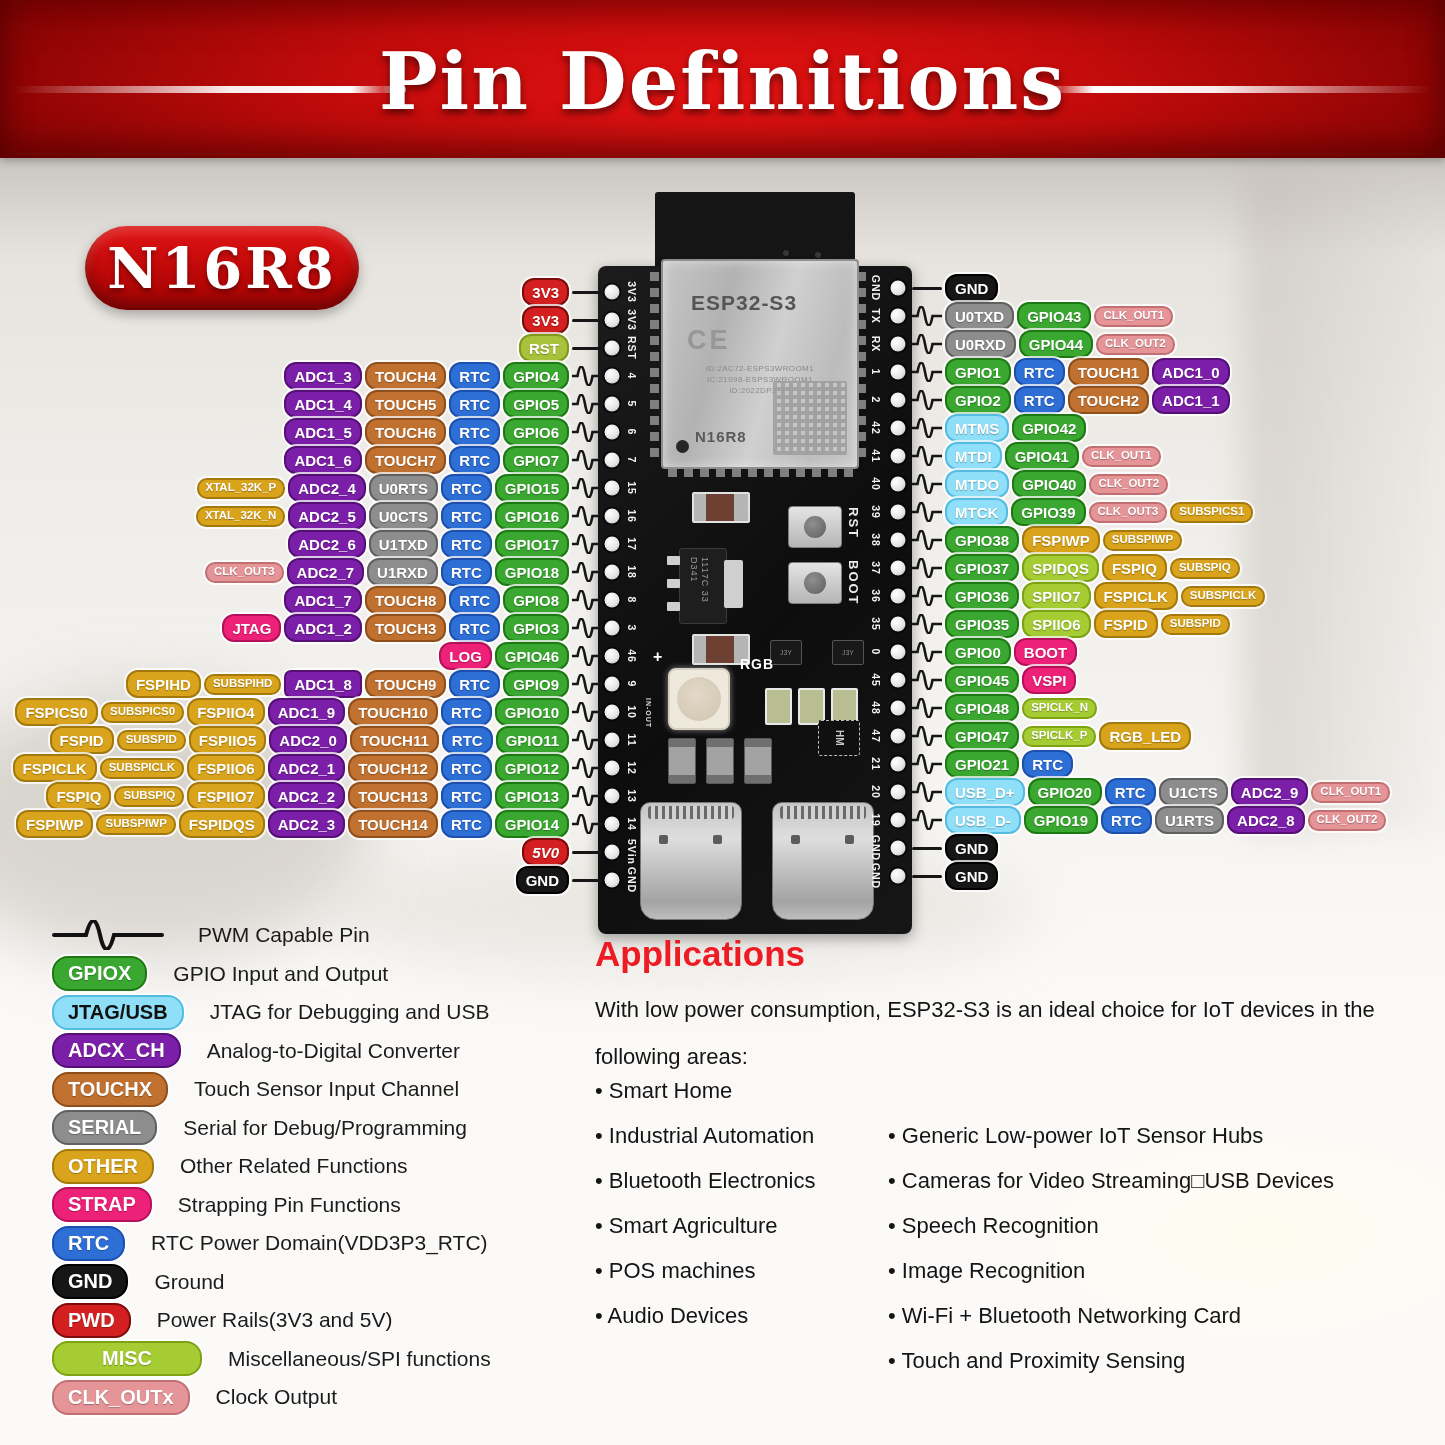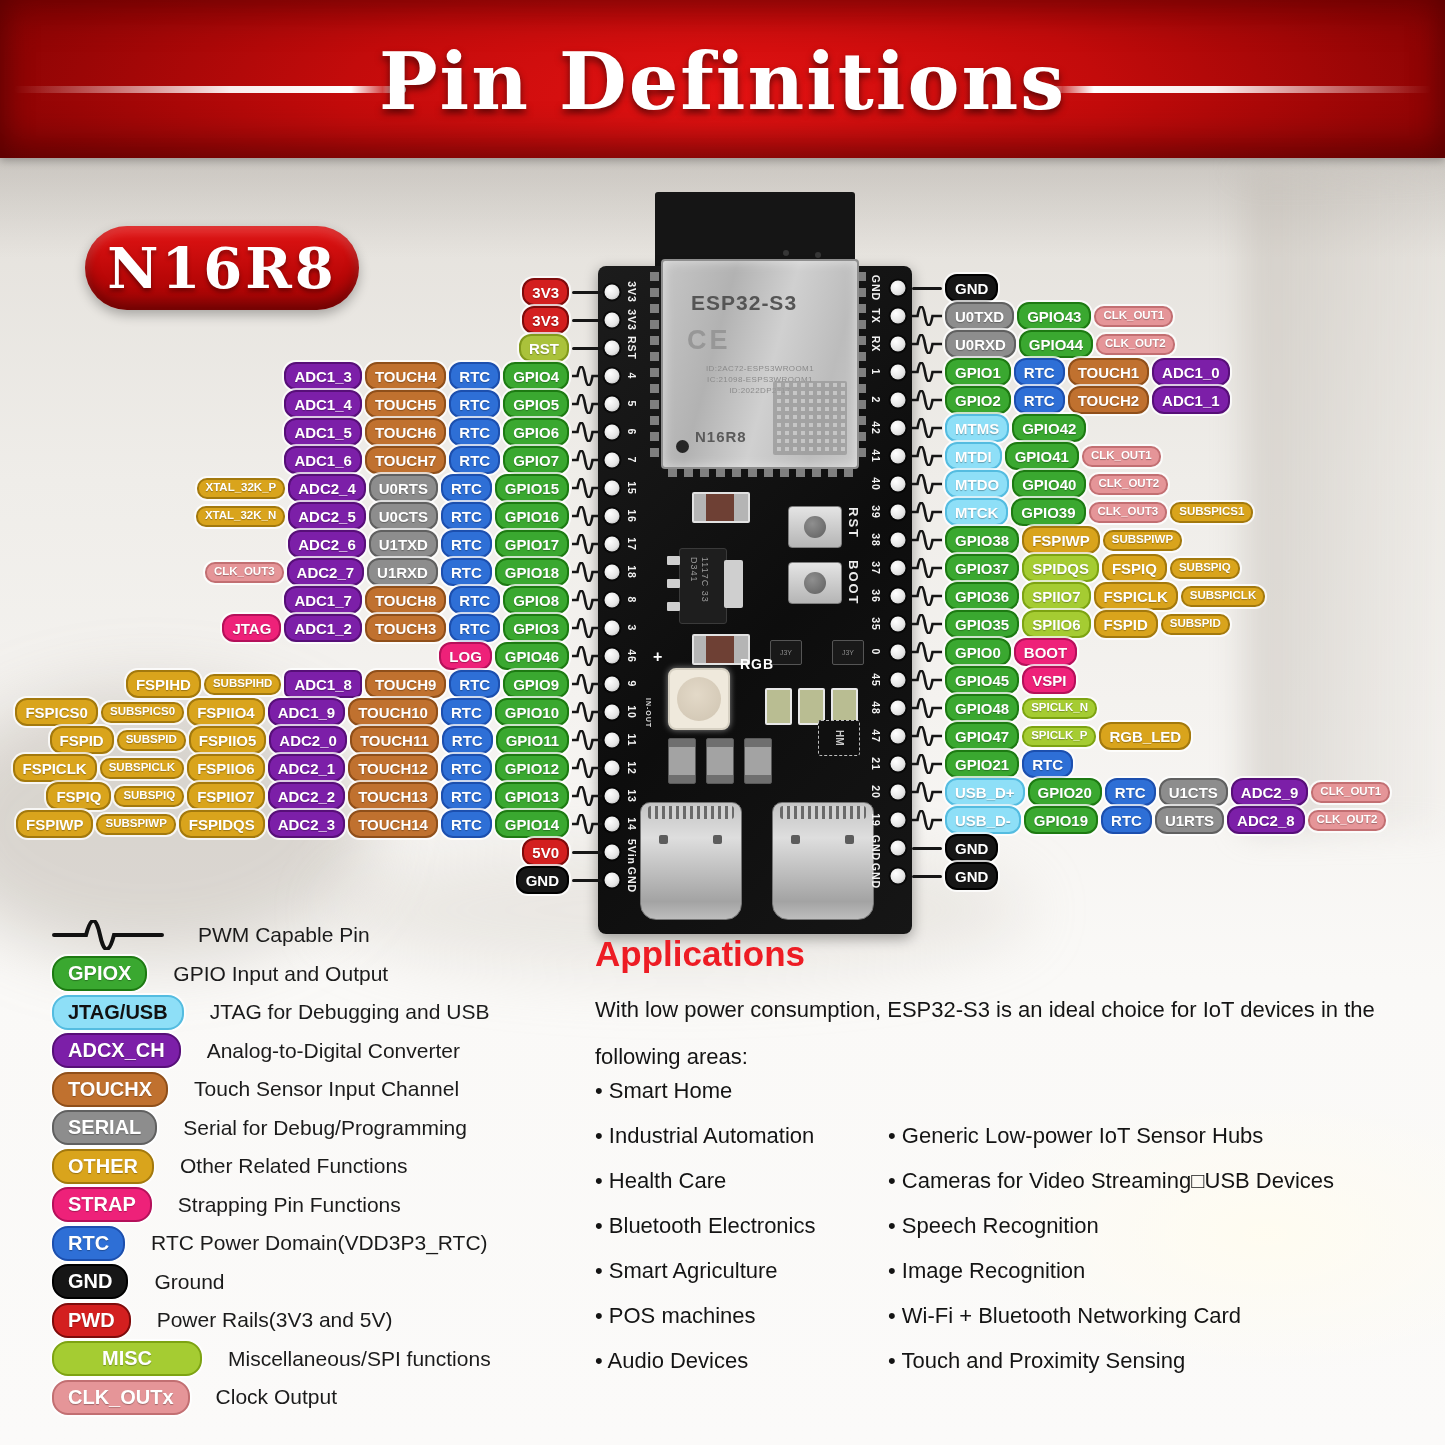--- a/index.html
+++ b/index.html
@@ -501,21 +501,21 @@
         <div class="badge" style="background: rgb(124, 31, 168); border-color: rgb(87, 15, 120);">ADC2_3</div>
         <div class="badge" style="background: rgb(192, 113, 47); border-color: rgb(143, 79, 26);">TOUCH14</div>
         <div class="badge" style="background: rgb(46, 111, 214); border-color: rgb(28, 79, 174);">RTC</div>
         <div class="badge" style="background: rgb(58, 168, 48); border-color: rgb(29, 122, 18);">GPIO14</div>
         <span class="conn">
           <svg width="30" height="20" viewBox="0 0 30 20">
             <path d="M0 10 h5.5 c2.2 -12.5 5.3 -12.5 7.5 0 c2.2 12.5 5.3 12.5 7.5 0 H30" fill="none" stroke="#161616" stroke-width="2.6" stroke-linecap="round"></path>
           </svg>
         </span>
       </div>
-      <div class="prow left" style="top: 839px;">
+      <div class="prow left" style="top: 839px; font-style: italic;">
         <div class="badge" style="background: rgb(211, 31, 31); border-color: rgb(126, 11, 11);">5V0</div>
         <span class="conn line"></span>
       </div>
       <div class="prow left" style="top: 867px;">
         <div class="badge" style="background: rgb(22, 22, 22); border-color: rgb(0, 0, 0);">GND</div>
         <span class="conn line"></span>
       </div>
     </div>
   <div id="rows-right" style="position:absolute;inset:0">
       <div class="prow right" style="top: 275px;">
@@ -787,21 +787,20 @@
         <span class="ldesc">Clock Output</span>
       </div>
     </div>
 
   <div class="apps">
     <div class="apps-title">Applications</div>
     <div class="apps-intro">With low power consumption, ESP32-S3 is an ideal choice for IoT devices in the following areas:</div>
     <ul class="apps-ul-left" id="apps-left">
         <li>• Smart Home</li>
         <li>• Industrial Automation</li>
-        <li>• Health Care</li>
         <li>• Bluetooth Electronics</li>
         <li>• Smart Agriculture</li>
         <li>• POS machines</li>
         <li>• Audio Devices</li>
       </ul>
     <ul class="apps-ul-right" id="apps-right">
         <li>• Generic Low-power IoT Sensor Hubs</li>
         <li>• Cameras for Video Streaming□USB Devices</li>
         <li>• Speech Recognition</li>
         <li>• Image Recognition</li>

